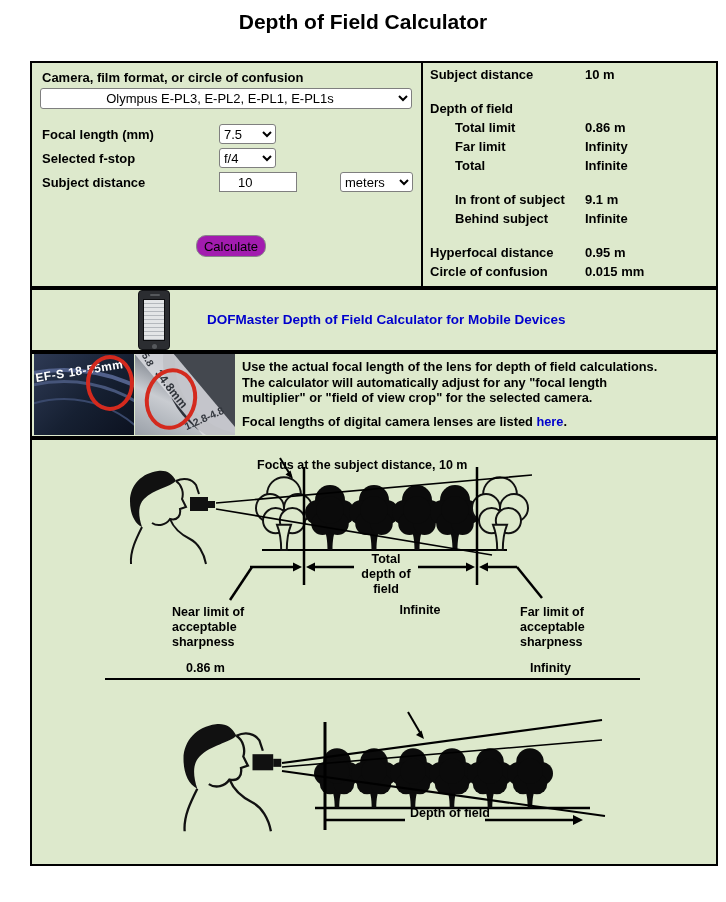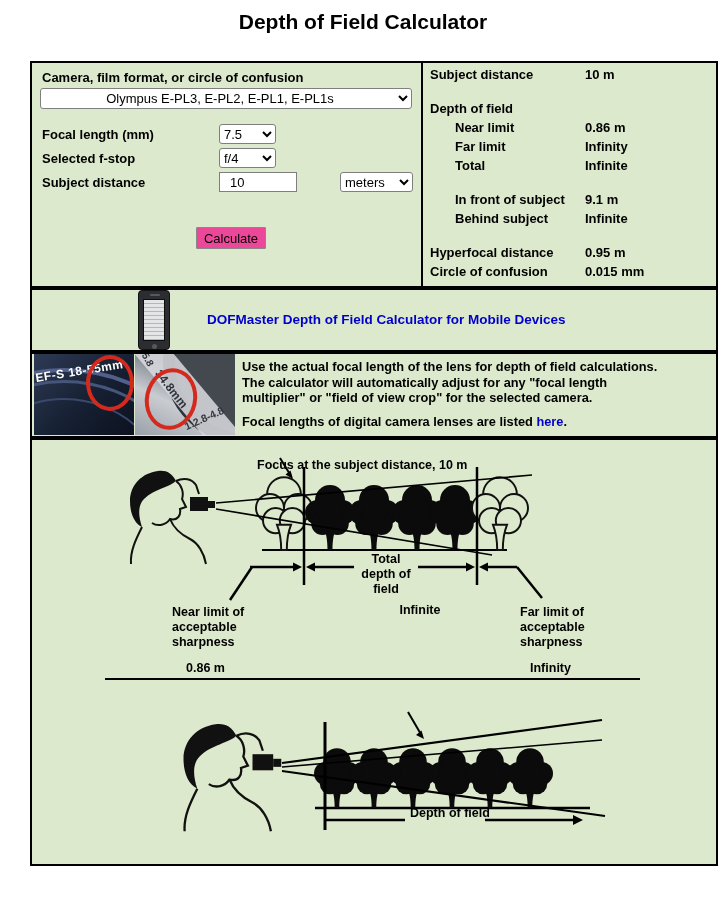--- a/index.html
+++ b/index.html
@@ -7,22 +7,22 @@
     --link_blue:#0000cc;
     --annotation_red:#d42a1e;
   }
   *{margin:0;padding:0;box-sizing:border-box;}
   html,body{width:726px;height:902px;background:#ffffff;font-family:"Liberation Sans",sans-serif;}
   .abs{position:absolute;}
   .panel{position:absolute;left:30px;width:688px;background:var(--panel_bg,#dde9cc);border:2px solid #000;}
   .lbl{font-weight:bold;font-size:13px;color:#000;}
   .pre{white-space:pre;}
   select{font-size:13px;font-family:"Liberation Sans",sans-serif;background:#fff;border:1px solid #7f7f7f;border-radius:3px;}
-  input[type=text]{font-size:13px;font-family:"Liberation Sans",sans-serif;border:1px solid #7f7f7f;padding-left:10px;}
-  .btn{font-size:13px;font-family:"Liberation Sans",sans-serif;background:#ec4899;border:1px solid #888;border-radius:1px;}
+  input[type=text]{font-size:13px;font-family:"Liberation Sans",sans-serif;border:1px solid #7f7f7f;padding-left:18px;}
+  .btn{font-size:13px;font-family:"Liberation Sans",sans-serif;background:#a21caf;border:1px solid #888;border-radius:10px;margin-top:8px;}
   .rrow{display:flex;height:19px;align-items:flex-start;}
   .rlabel{width:155px;font-weight:bold;font-size:13px;}
   .rlabel.ind{padding-left:25px;}
   .rval{font-weight:bold;font-size:13px;}
   .gap{height:15px;}
   .dlabel{font-weight:bold;font-size:12.5px;line-height:15px;white-space:pre;color:#000;}
   .link{color:var(--link_blue,#0000cc);font-weight:bold;text-decoration:none;cursor:pointer;}
 </style>
 </head>
 <body>
@@ -89,21 +89,21 @@
   <div class="abs" style="left:398px;top:4px;width:282px;">
     <div class="rrow">
       <span class="rlabel">Subject distance</span>
       <span class="rval">10 m</span>
     </div>
     <div class="gap"></div>
     <div class="rrow">
       <span class="rlabel">Depth of field</span>
     </div>
     <div class="rrow">
-      <span class="rlabel ind">Near limit</span>
+      <span class="rlabel ind">Total limit</span>
       <span class="rval">0.86 m</span>
     </div>
     <div class="rrow">
       <span class="rlabel ind">Far limit</span>
       <span class="rval">Infinity</span>
     </div>
     <div class="rrow">
       <span class="rlabel ind">Total</span>
       <span class="rval">Infinite</span>
     </div>

